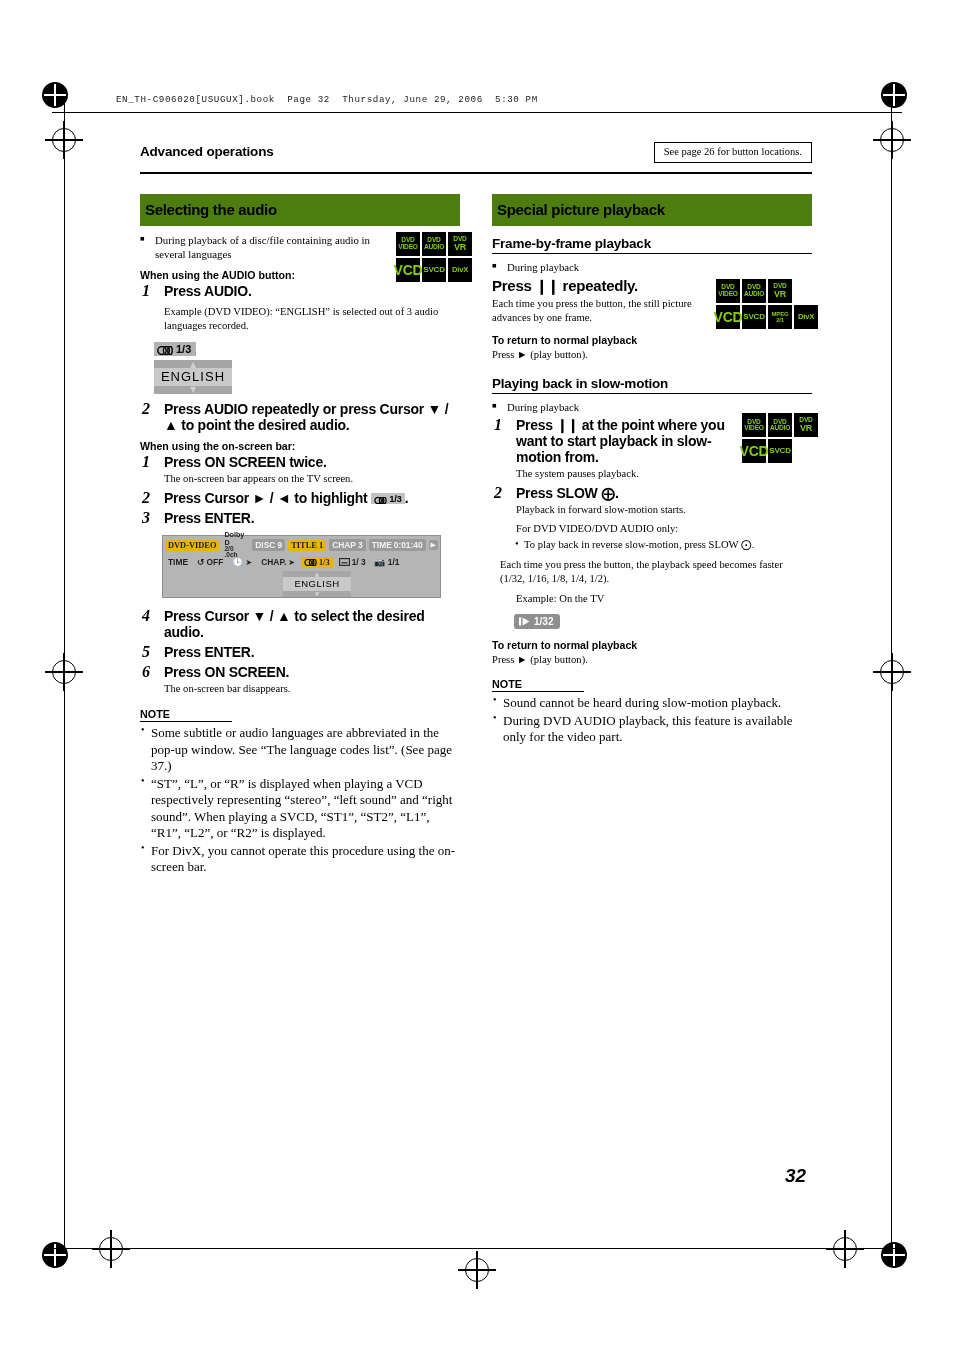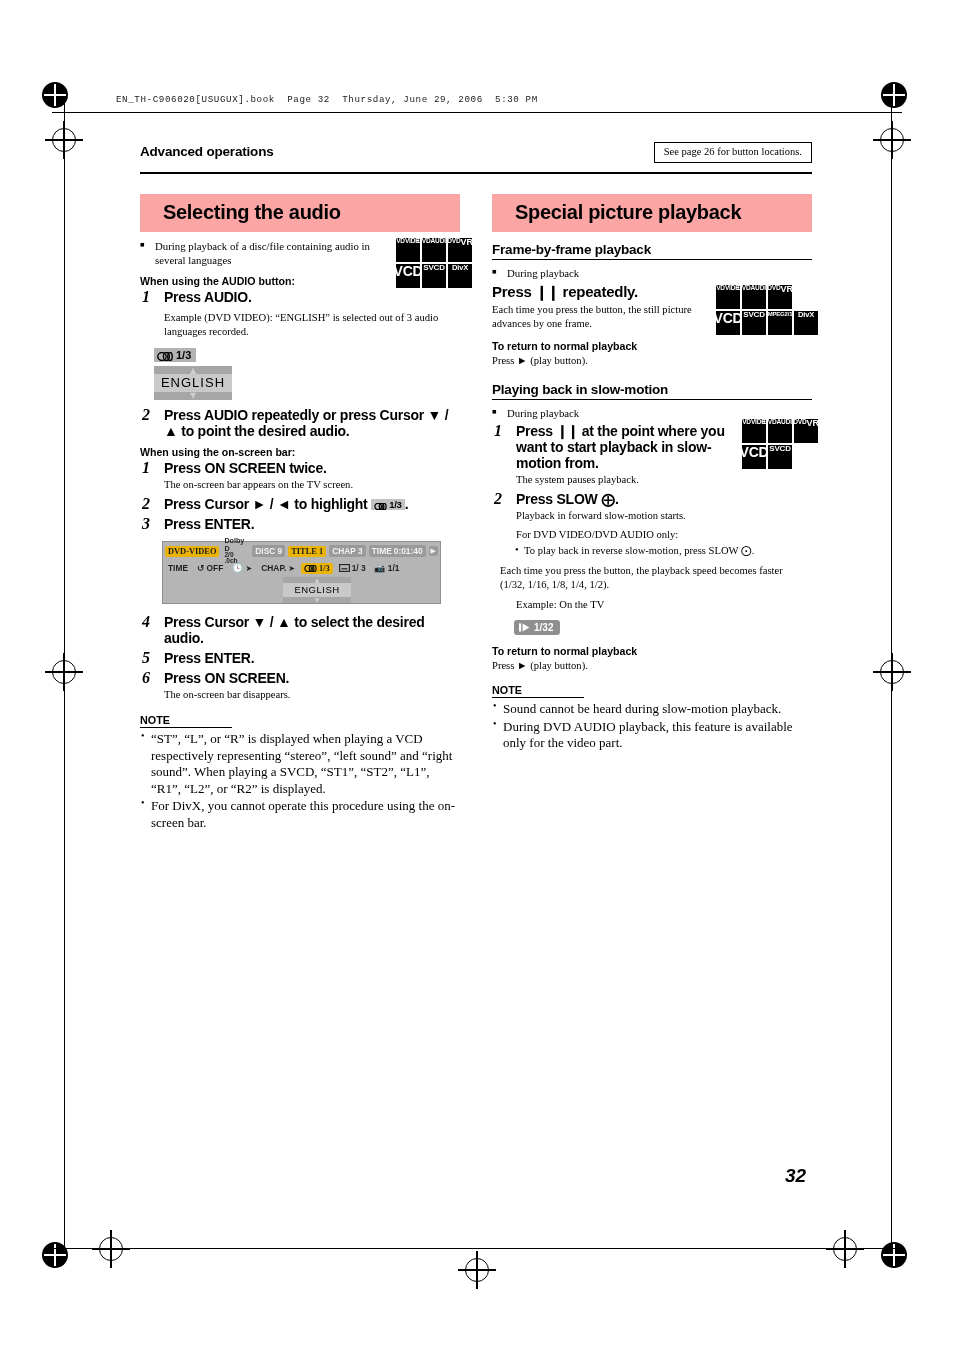--- a/index.html
+++ b/index.html
@@ -124,26 +124,26 @@
   }
   .col {
     position: absolute;
     top: 0;
     width: 320px;
   }
   .col-left  { left: 0; }
   .col-right { left: 352px; }
 
   .banner {
-    background: #fca5a5;
-    font-family: "Liberation Sans", sans-serif;
-    font-weight: bold;
-    font-size: 20px;
+    background: #4d7c0f;
+    font-family: "Liberation Sans", sans-serif;
+    font-weight: bold;
+    font-size: 15px;
     letter-spacing: -0.3px;
-    padding: 7px 0 8px 23px;
+    padding: 7px 0 8px 5px;
     margin-bottom: 8px;
   }
 
   .subhead {
     font-family: "Liberation Sans", sans-serif;
     font-weight: bold;
     font-size: 13.5px;
     letter-spacing: -0.2px;
     margin: 10px 0 2px 0;
   }
@@ -255,25 +255,26 @@
     display: flex;
     flex-direction: column;
     gap: 2px;
   }
   .badge-row {
     display: flex;
     gap: 2px;
   }
   .badge {
     background: #000;
-    color: #ffffff;
+    color: #84cc16;
     width: 24px;
     height: 24px;
     display: flex;
-    flex-direction: row;
+    flex-direction: column;
+    align-items: center;
     justify-content: center;
     font-family: "Liberation Sans", sans-serif;
     font-weight: bold;
     line-height: 1.0;
   }
   .badge .l1 { font-size: 6.6px; letter-spacing: -0.2px; }
   .badge .l2 { font-size: 6.6px; letter-spacing: -0.2px; }
   .badge.one-line .l1 { font-size: 14px; }
 
   
@@ -622,20 +623,21 @@
       </div>
 
       <div class="step" style="margin-top:4px;">
         <span class="step-num">6</span>
         <div class="step-txt">Press ON SCREEN.</div>
         <div class="step-sub">The on-screen bar disappears.</div>
       </div>
 
       <div class="note-title">NOTE</div>
       <ul class="note-list">
+        <li>Some subtitle or audio languages are abbreviated in the pop-up window. See “The language codes list”. (See page 37.)</li>
         <li>“ST”, “L”, or “R” is displayed when playing a VCD respectively representing “stereo”, “left sound” and “right sound”. When playing a SVCD, “ST1”, “ST2”, “L1”, “R1”, “L2”, or “R2” is displayed.</li>
         <li>For DivX, you cannot operate this procedure using the on-screen bar.</li>
       </ul>
     </div>
 
     <div class="col col-right">
 
       <div class="banner">Special picture playback</div>
 
       <div class="subhead">Frame-by-frame playback</div>

